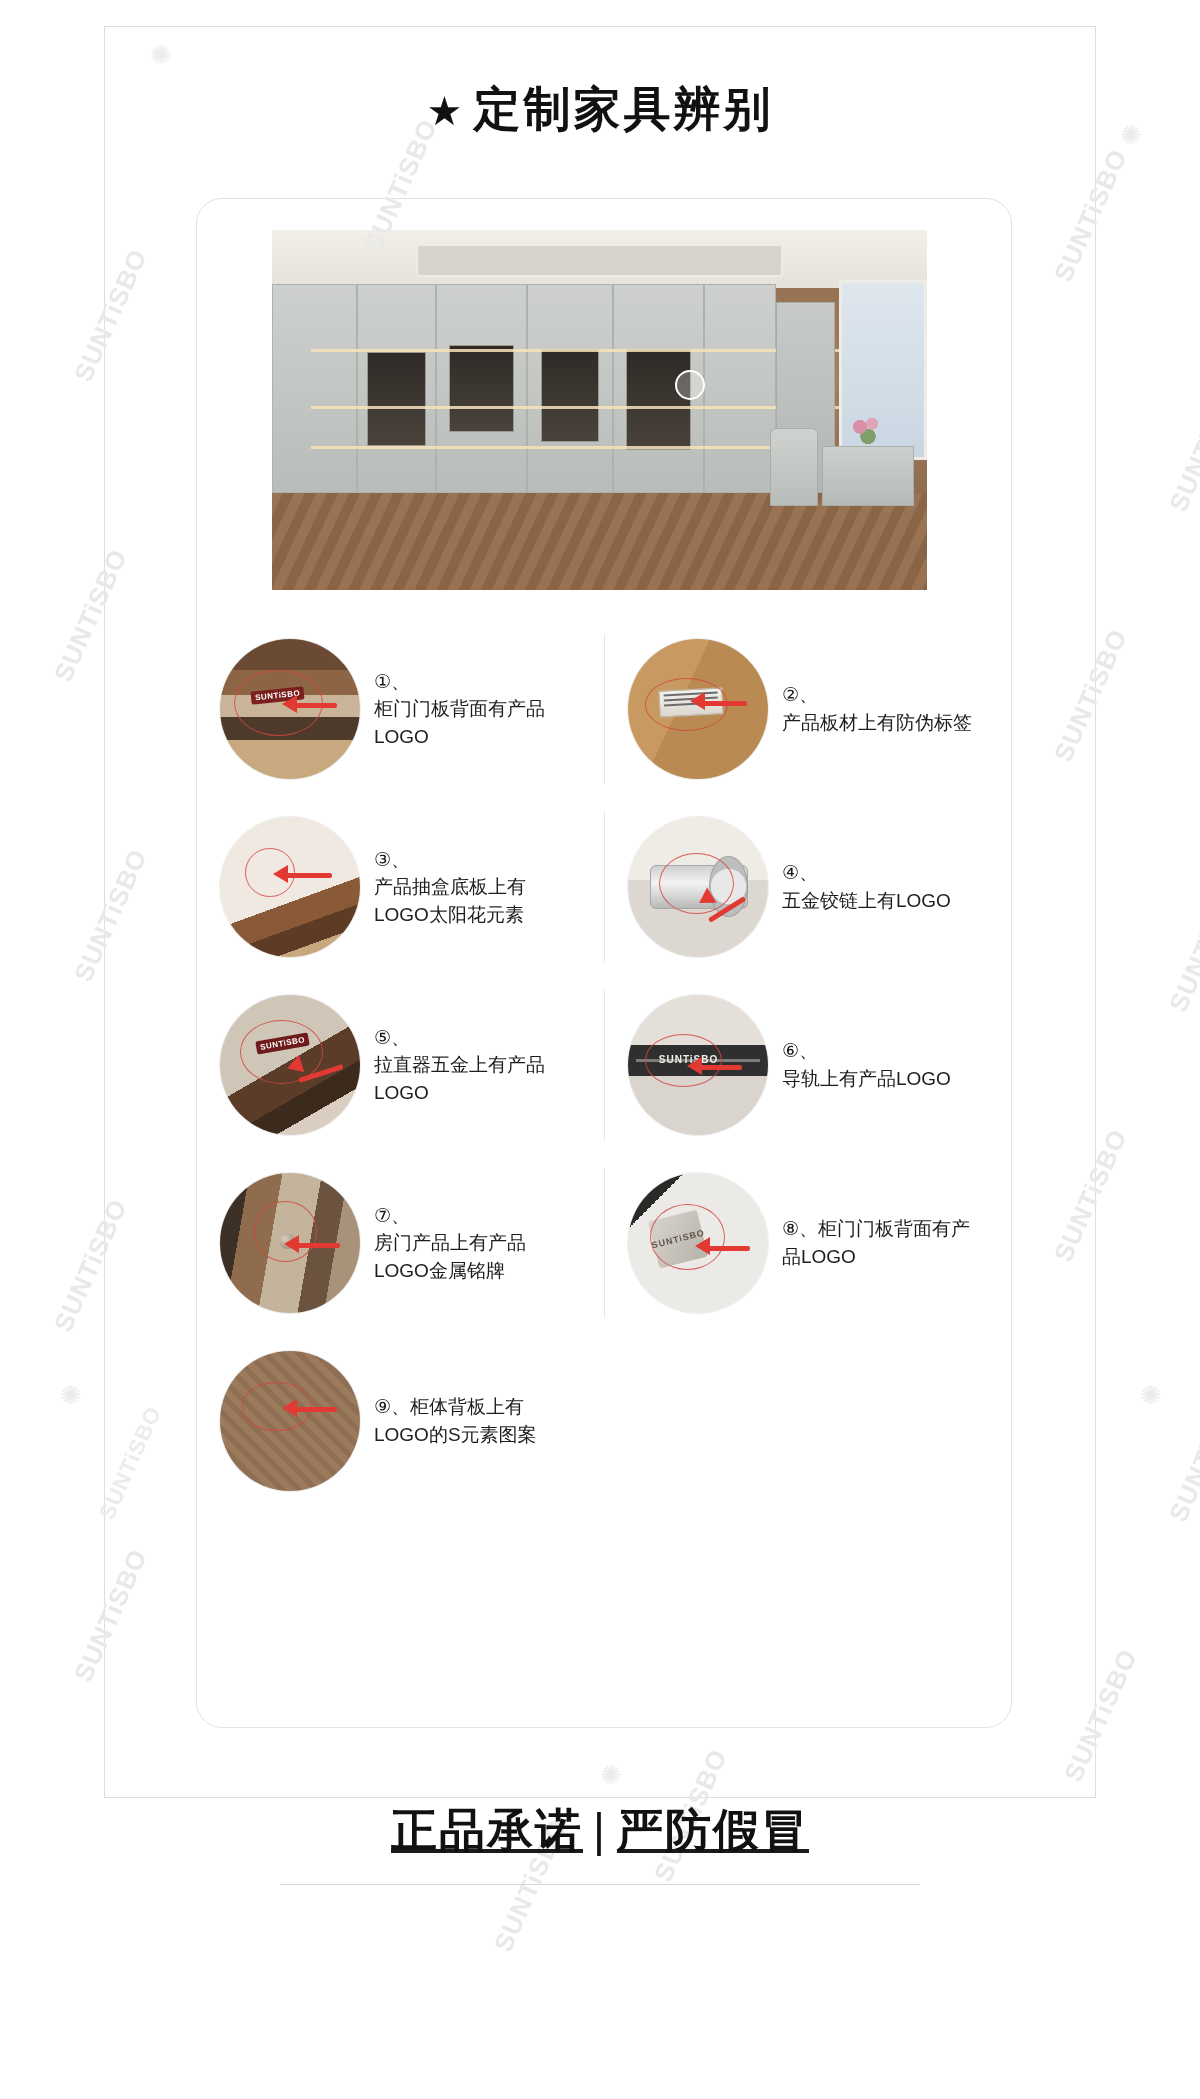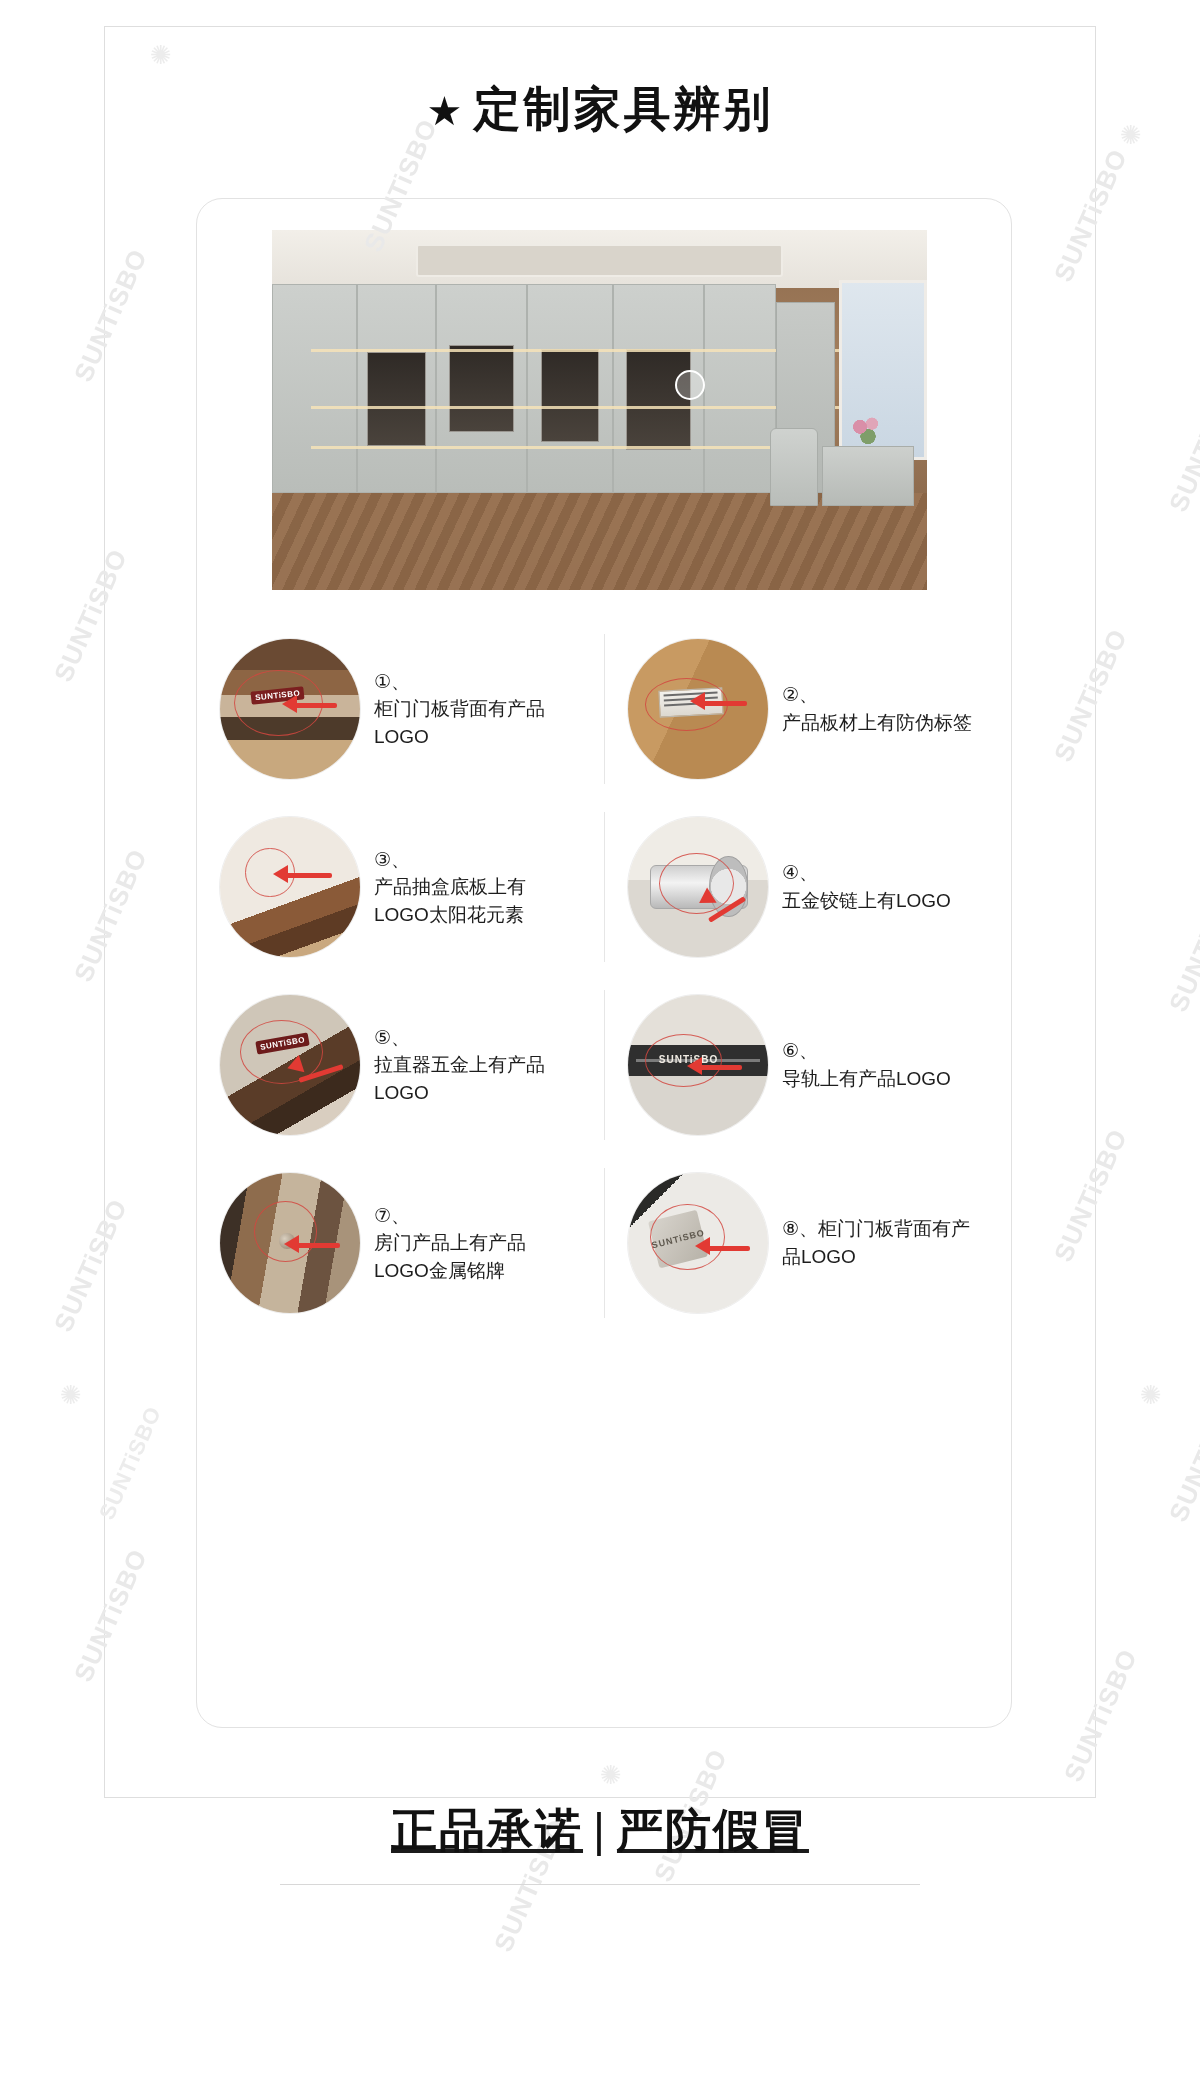--- a/index.html
+++ b/index.html
@@ -511,20 +511,34 @@
           <div class="arr-line" style="left:56%;top:52%;width:44px;"></div>
           <div class="arr-head" style="left:48%;top:46%;"></div>
         </div>
       </div>
       <div class="ftext">
         <span>⑧、</span><span>柜门门板背面有产品LOGO</span>
       </div>
     </div>
   </div>
 
+  <div class="frow">
+    <div class="fcell single">
+      <div class="thumb-wrap">
+        <div class="thumb tx-back">
+          <div class="ring" style="left:16%;top:22%;width:48%;height:34%;"></div>
+          <div class="arr-line" style="left:52%;top:40%;width:44px;"></div>
+          <div class="arr-head" style="left:44%;top:34%;"></div>
+        </div>
+      </div>
+      <div class="ftext">
+        <span>⑨、</span><span>柜体背板上有LOGO的S元素图案</span>
+      </div>
+    </div>
+  </div>
 
 </div>
 
 <div class="footer">
   <div class="slogan">
     <span>正品承诺</span><span class="bar">|</span><span>严防假冒</span>
   </div>
   <div class="footer-rule"></div>
 </div>
 

